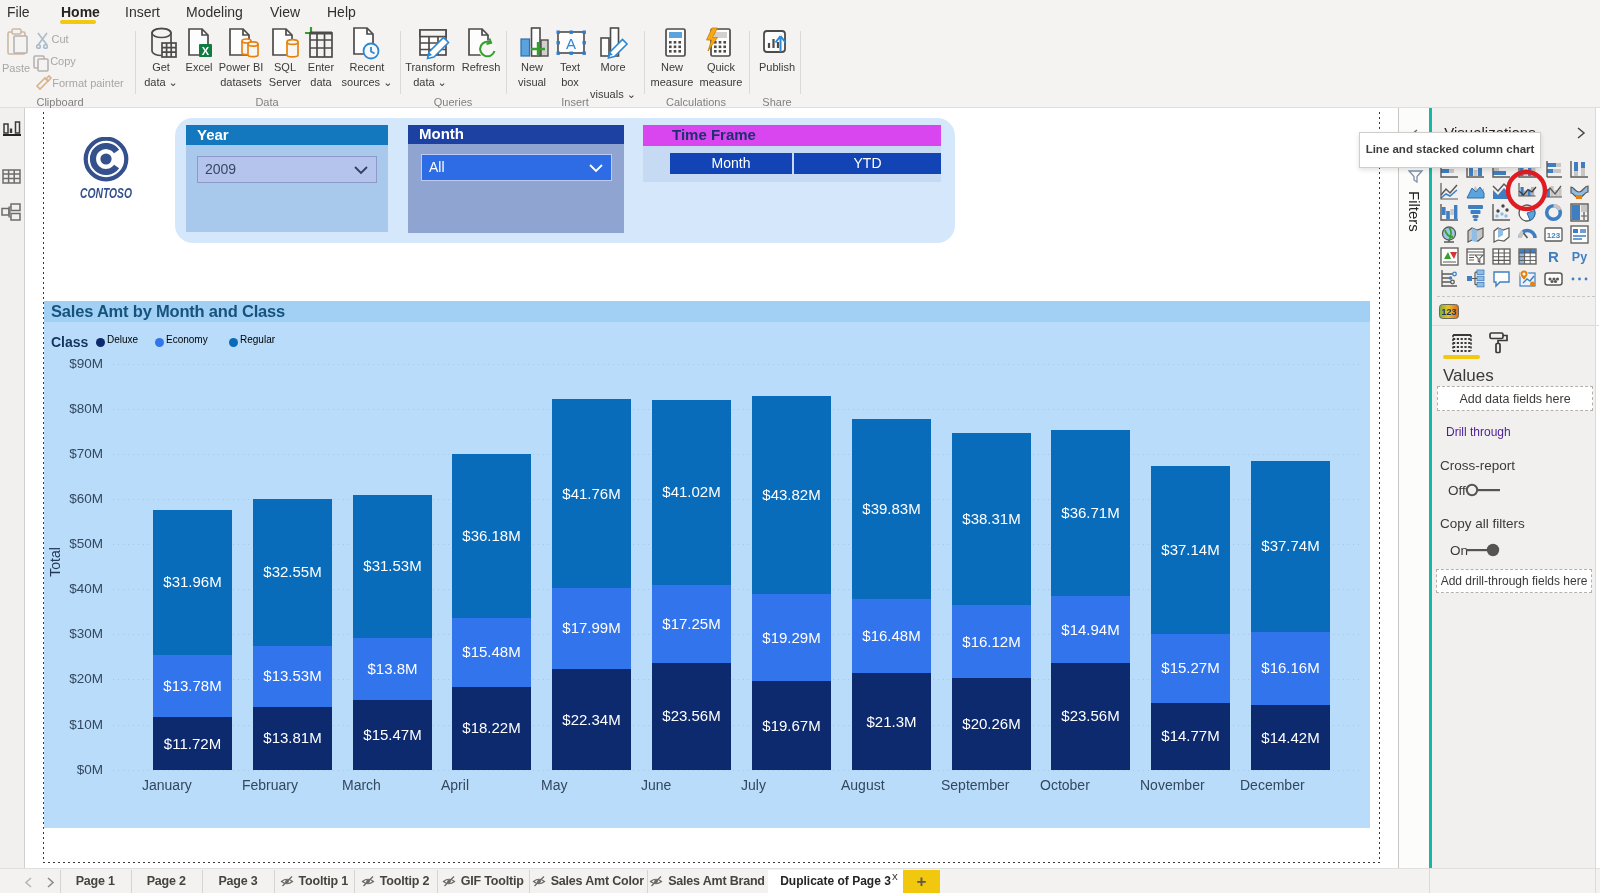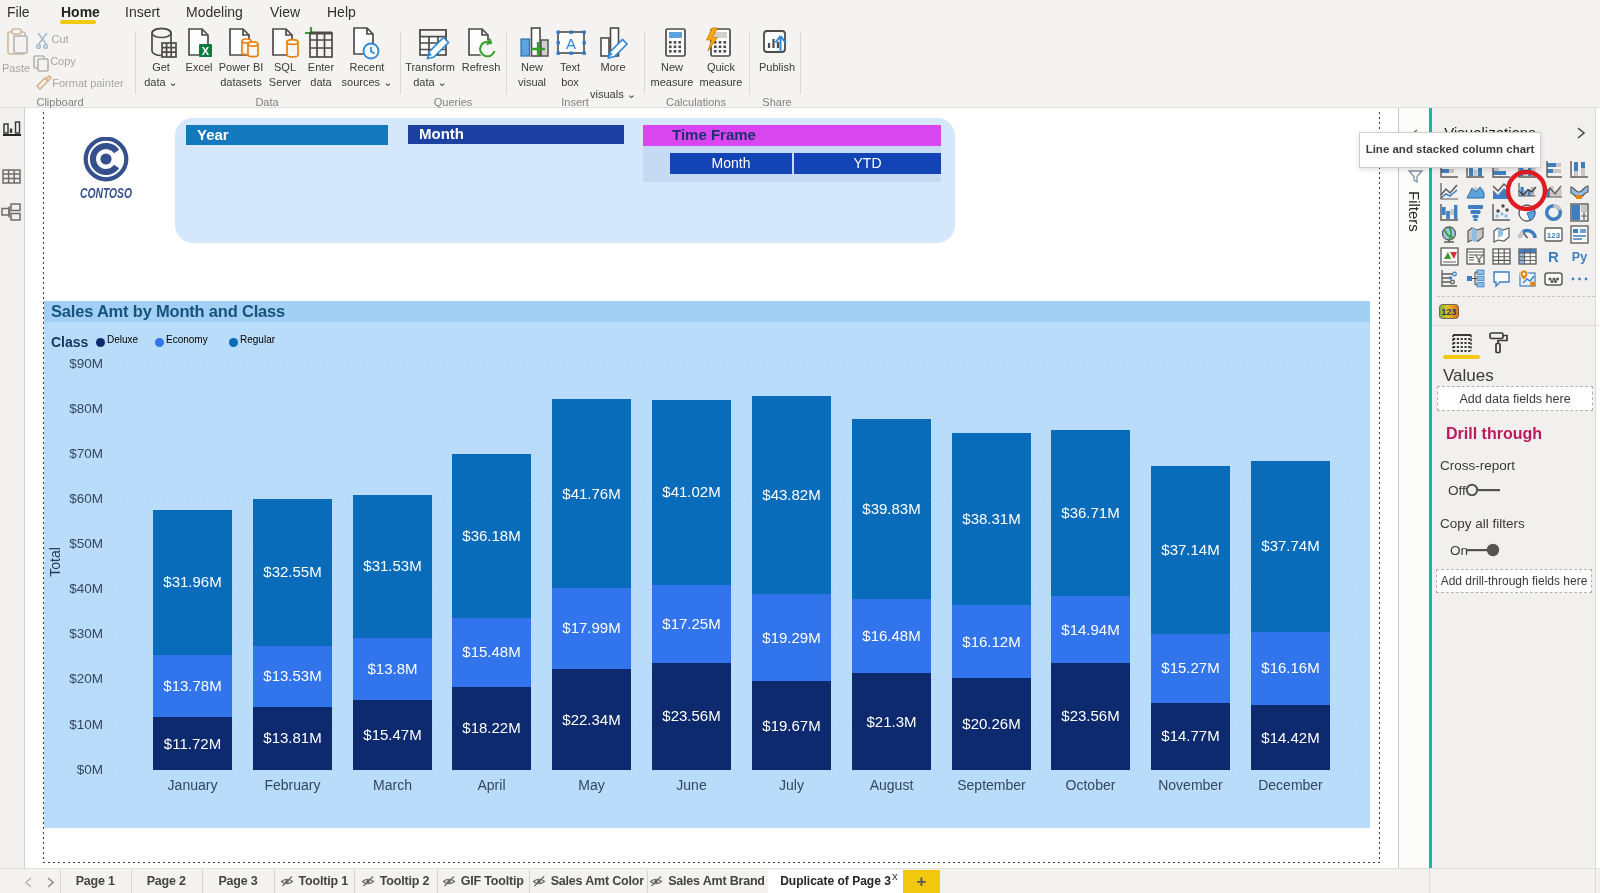--- a/index.html
+++ b/index.html
@@ -35,21 +35,21 @@
 
 #chart{position:absolute;left:19px;top:193px;width:1326px;height:527px;background:#b9dcfa}
 #ctitle{position:absolute;left:0;top:0;width:1326px;height:21px;background:#a2d0f5;color:#15537d;font-size:16.5px;font-weight:bold;letter-spacing:-0.2px;padding:1px 0 0 7px}
 .ldot{position:absolute;top:37px;width:9px;height:9px;border-radius:50%}
 .ltext{position:absolute;top:33px;font-size:10px;color:#000000}
 .seg{position:absolute}
 .seg.r{background:#096cbb}
 .seg.e{background:#3274ec}
 .seg.d{background:#0d2a6e}
 .blab{position:absolute;color:#fff;font-size:15px;text-align:center;height:18px}
-.mlab{position:absolute;color:#33475f;font-size:14px;text-align:center}
+.mlab{position:absolute;color:#33475f;font-size:14px;text-align:left}
 .ylab{position:absolute;left:0;width:59px;text-align:right;font-size:13.5px;color:#33475f}
 .grid{position:absolute;left:69px;width:1249px;height:1px;background-image:repeating-linear-gradient(to right,#a6c6e4 0 1px,transparent 1px 5px)}
 #totlab{position:absolute;left:-4px;top:253px;font-size:14px;color:#243755;transform:rotate(-90deg)}
 
 #fstrip{position:absolute;left:1398px;top:108px;width:31px;height:760px;background:#fcfcfb;border-left:1px solid #c8c6c4}
 #fstrip .vtext{position:absolute;left:7px;top:83px;font-size:15px;color:#252423;writing-mode:vertical-rl}
 #vizpanel{position:absolute;left:1429px;top:108px;width:167px;height:760px;background:#f1f0ef;border-left:3px solid #14b8a6;border-right:1px solid #dcdad8}
 #vizpanel .title{position:absolute;left:0;top:16px;width:160px;text-align:center;font-size:15px;color:#252423}
 .vicon{position:absolute;width:19px;height:19px}
 #dash1{position:absolute;left:5px;top:188px;width:158px;border-top:1px dashed #c8c6c4}
@@ -289,21 +289,31 @@
 <svg id="logo" viewBox="0 0 64 68">
 <g fill="none" stroke="#35518d">
 <circle cx="33" cy="22" r="20.3" stroke-width="4.2"></circle>
 <path d="M 43.6 29.5 A 13 13 0 1 1 43.6 14.5" stroke-width="6.2"></path>
 </g>
 <circle cx="33" cy="22" r="5.6" fill="#35518d"></circle>
 <text x="33" y="61" text-anchor="middle" font-size="14" font-weight="bold" font-style="italic" fill="#35518d" font-family="Liberation Sans" textLength="52" lengthAdjust="spacingAndGlyphs">CONTOSO</text>
 </svg>
     <div id="slgroup">
 <div id="yrhead">Year</div>
+      <div id="yrbody">
+        <div id="yrdd">2009<svg class="abs" style="right:8px;top:8px" width="14" height="10">
+            <path d="M1 2 l6 6 l6 -6" stroke="#30405e" stroke-width="1.8" fill="none"></path>
+          </svg></div>
+      </div>
 <div id="mohead">Month</div>
+      <div id="mobody">
+        <div id="modd">All<svg class="abs" style="right:8px;top:8px" width="14" height="10">
+            <path d="M1 2 l6 6 l6 -6" stroke="#fff" stroke-width="1.8" fill="none"></path>
+          </svg></div>
+      </div>
 <div id="tfhead">Time Frame</div>
       <div id="tfbody">
  <div class="tfbtn" style="left:27px;width:122px">Month</div>
  <div class="tfbtn" style="left:151px;width:147px">YTD</div>
 </div>
     </div>
     <div id="chart">
       <div id="ctitle">Sales Amt by Month and Class</div>
       <div class="abs" style="left:7px;top:33px;font-size:14px;font-weight:bold;color:#12355e">Class</div>
 <div class="ldot" style="left:52px;background:#0d2a6e"></div>
@@ -706,21 +716,21 @@
     <svg class="abs" style="left:57px;top:224px" width="20" height="22">
       <g stroke="#3b3a39" fill="none" stroke-width="1.7">
         <rect x="1" y="1" width="13" height="5.5" rx="1.5"></rect>
         <path d="M14 3.5 h4 v5 h-9 v3"></path>
         <rect x="7" y="11.5" width="4" height="9" rx="1"></rect>
       </g>
     </svg>
     <div id="yellowbar"></div>
 <div class="ptext" style="left:11px;top:258px">Values</div>
 <div class="dashbox" style="left:5px;top:278px;width:156px;height:25px;line-height:24px;font-size:12.5px">Add data fields here</div>
-<div class="ptext" style="left:14px;top:317px;font-size:16px;font-weight:bold;color:#be185d">Drill through</div>
+<div class="ptext" style="left:14px;top:317px;font-size:12px;font-weight:normal;color:#4c1d95">Drill through</div>
 <div class="ptext" style="left:8px;top:350px;font-size:13.5px">Cross-report</div>
 <div class="ptext" style="left:16px;top:375px;font-size:13.5px">Off</div>
 <div class="ptext" style="left:8px;top:408px;font-size:13.5px">Copy all filters</div>
 <div class="ptext" style="left:18px;top:435px;font-size:13.5px">On</div>
 <svg class="abs" style="left:32px;top:374px" width="45" height="16">
       <circle cx="8" cy="8" r="5.2" fill="#f1f0ef" stroke="#565452" stroke-width="2"></circle>
       <rect x="14" y="7" width="22" height="2.2" fill="#565452"></rect>
     </svg>
 <svg class="abs" style="left:32px;top:434px" width="45" height="16">
       <rect x="2" y="7" width="22" height="2.2" fill="#565452"></rect>

